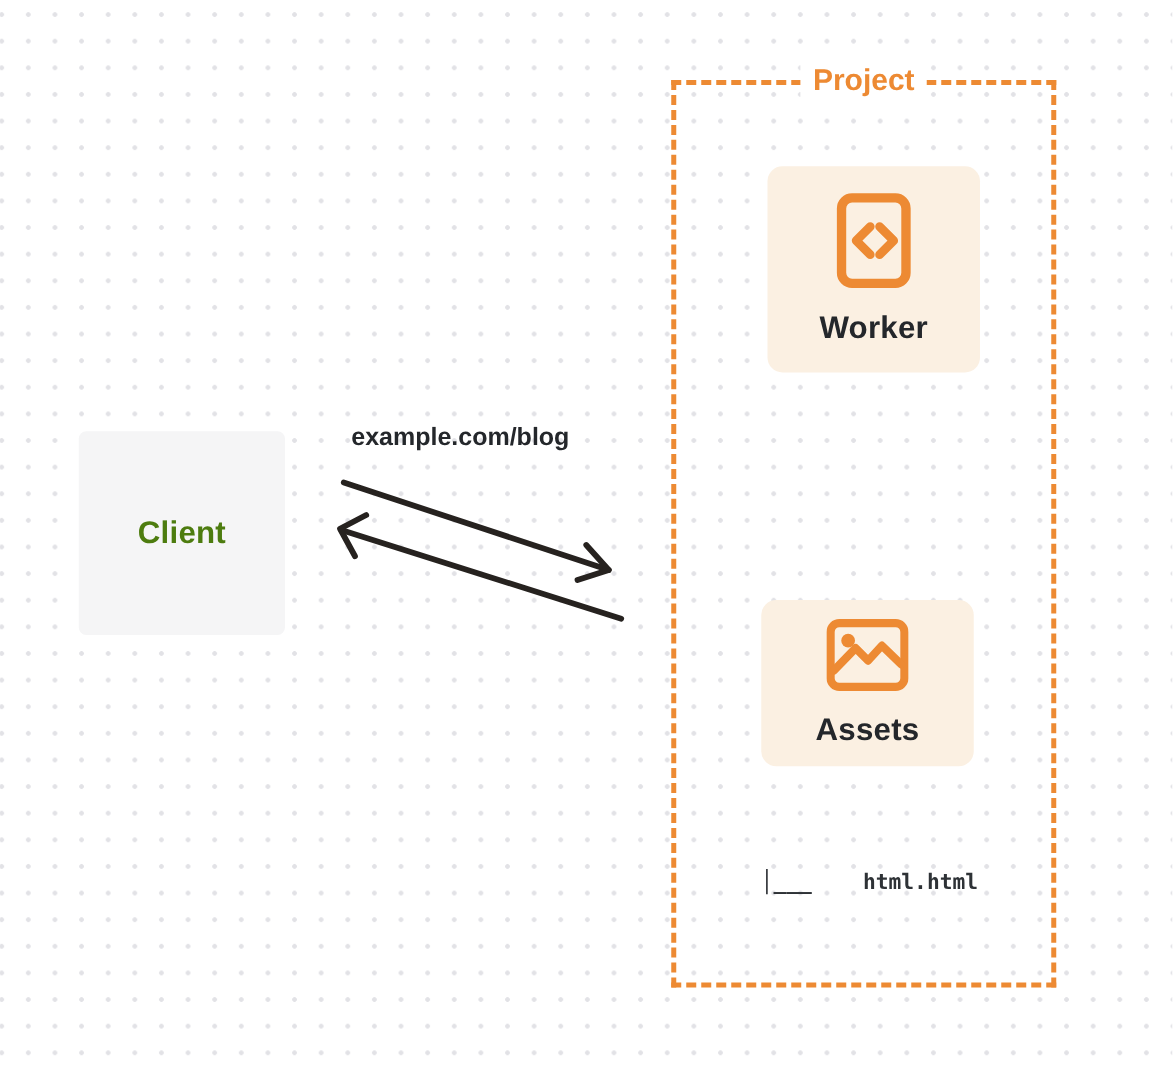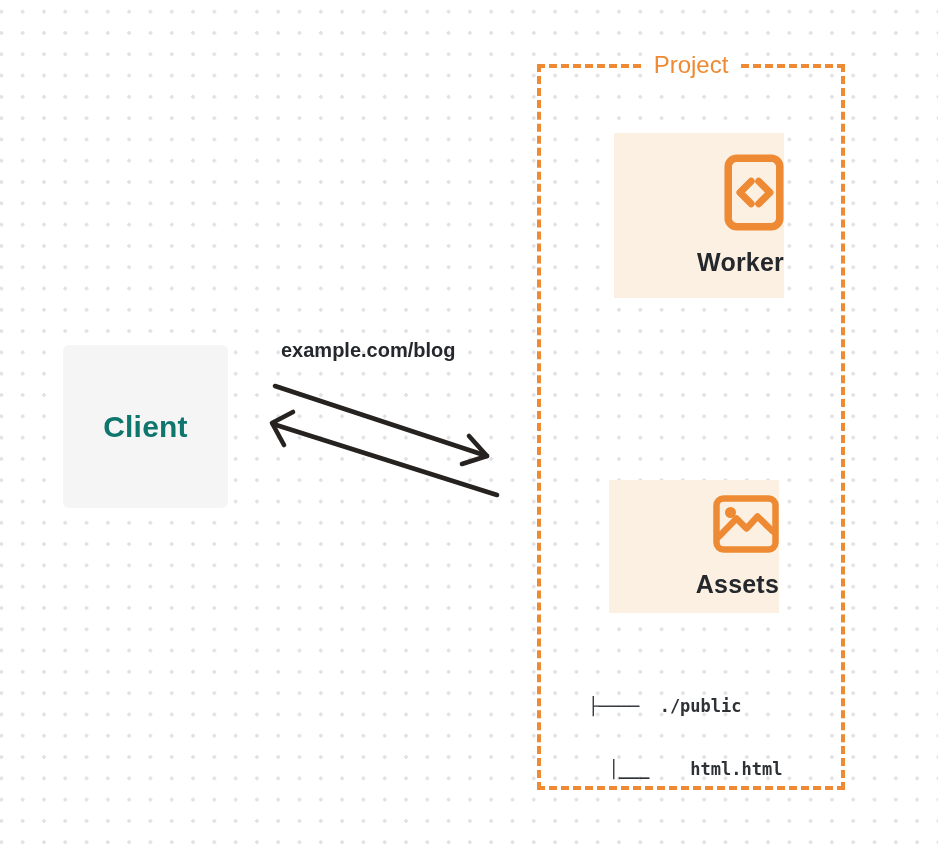--- a/index.html
+++ b/index.html
@@ -14,49 +14,49 @@
     font-family:"Liberation Sans", sans-serif;
   }
 
   
   .client-box {
     position:absolute; left:63px; top:345px;
     width:165px; height:163px;
     background:#f5f5f6; border-radius:6px;
     display:flex; align-items:center; justify-content:center;
   }
-  .client-label { font-size:30px; font-weight:700; color:#0f766e; letter-spacing:.2px; }
+  .client-label { font-size:25px; font-weight:700; color:#4d7c0f; letter-spacing:.2px; }
 
   
   .request-label {
     position:absolute; left:281px; top:339px;
     font-size:20px; font-weight:700; color:#24272b;
   }
 
   
   .arrows { position:absolute; left:0; top:0; pointer-events:none; }
   .arrow-stroke { stroke:#26221f; stroke-width:4.6; stroke-linecap:round; stroke-linejoin:round; fill:none; }
 
   
   .project-box {
     position:absolute; left:537px; top:64px;
     width:308px; height:726px; box-sizing:border-box;
     border:4px dashed #ed8a33;
   }
   .project-label {
     position:absolute; top:-19px; left:50%; transform:translateX(-50%);
     background:#ffffff; padding:0 10px;
-    font-size:24px; line-height:32px; font-weight:400; color:#ed8a33;
+    font-size:24px; line-height:32px; font-weight:700; color:#ed8a33;
     white-space:nowrap;
   }
 
   
   .card {
-    position:absolute; background:#fbf0e2; border-radius:0;
-    display:flex; flex-direction:column; align-items:flex-end; justify-content:center;
+    position:absolute; background:#fbf0e2; border-radius:12px;
+    display:flex; flex-direction:column; align-items:center; justify-content:center;
     gap:17px;
   }
   .worker-card { left:73px; top:65px; width:170px; height:165px; }
   .assets-card { left:68px; top:412px; width:170px; height:133px; }
   .card-label  { font-size:25px; font-weight:700; color:#24272b; letter-spacing:.2px; }
   .icon { display:block; line-height:0; }
 
   
   .file-tree {
     position:absolute; left:47px; top:586px;
@@ -107,19 +107,18 @@
         <svg width="66" height="58" viewBox="0 0 66 58" fill="none">
           <rect x="3.5" y="3.5" width="59" height="51" rx="7" stroke="#ed8a33" stroke-width="6.5"></rect>
           <circle cx="17.5" cy="17.5" r="5.5" fill="#ed8a33"></circle>
           <path d="M6 41.5 L23.5 23.5 L33.5 33.5 L44.5 21.5 L60 36.5" stroke="#ed8a33" stroke-width="6.5" stroke-linecap="round" stroke-linejoin="round"></path>
         </svg>
       </span>
       <span class="card-label">Assets</span>
     </div>
 
     <div class="file-tree">
-      <div>├────  ./public</div>
       <div>  │___    html.html</div>
       
     </div>
 
   </div>
 </div>
 
 </body></html>

